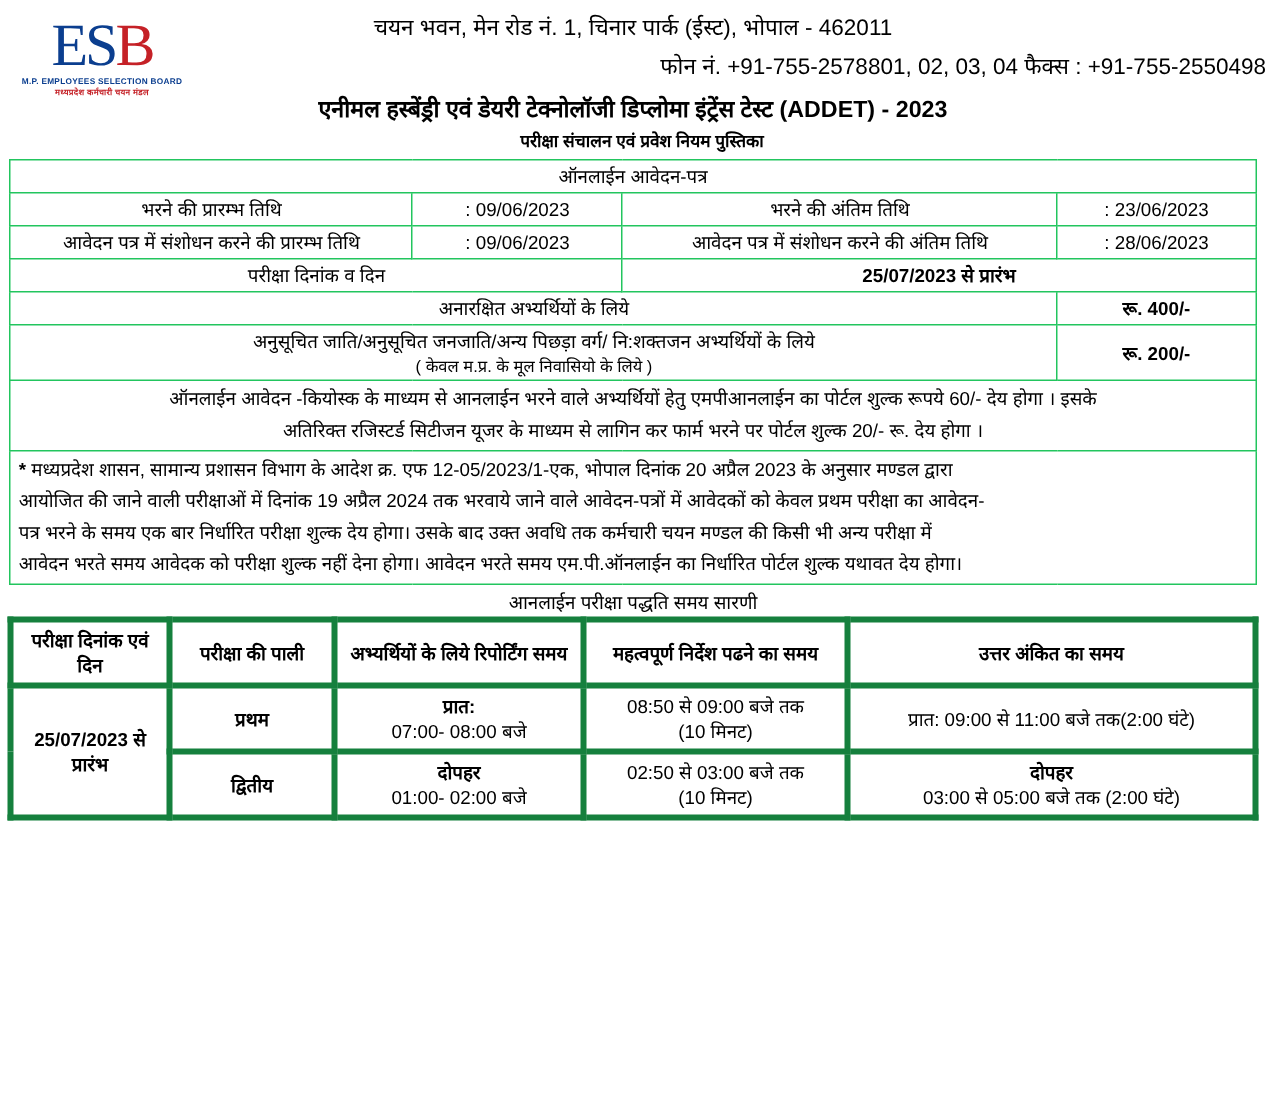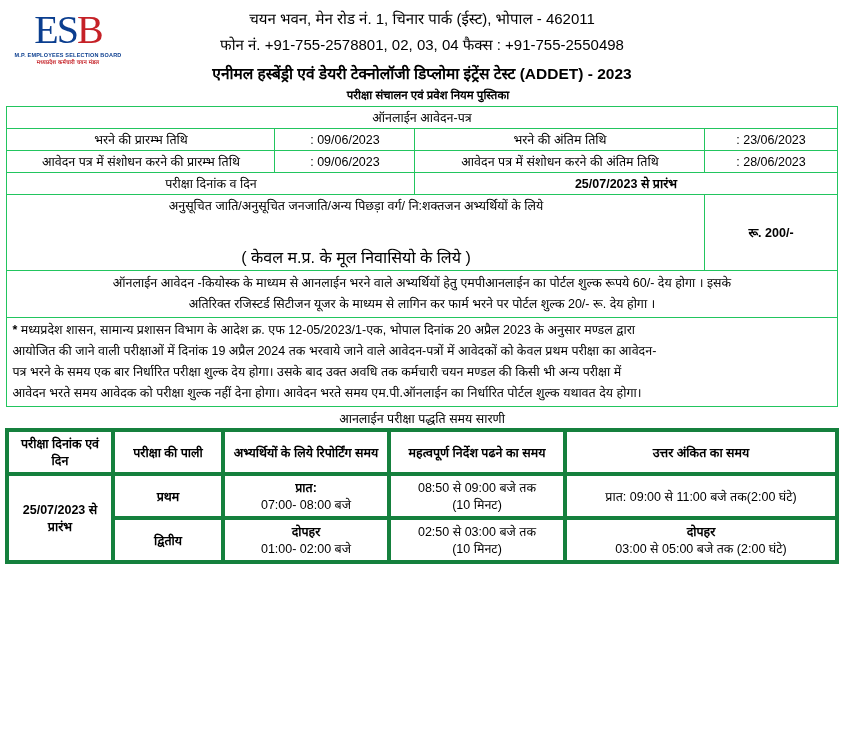--- a/index.html
+++ b/index.html
@@ -59,20 +59,21 @@
     font-weight: bold;
     line-height: 30px;
   }
   .org-addr {
     font-size: 15px;
     line-height: 26px;
   }
   .org-phone {
     font-size: 15px;
     line-height: 26px;
+    text-align: right;
   }
   .exam-title {
     font-size: 15.5px;
     font-weight: bold;
     line-height: 26px;
     margin-top: 3px;
   }
   .booklet-title {
     font-size: 11.5px;
     font-weight: bold;
@@ -102,21 +103,21 @@
     font-size: 12.5px;
     padding: 2px 0;
   }
   .fee-band {
     text-align: center;
     font-weight: bold;
     font-size: 13px;
     padding: 2px 0;
   }
   .fee-row td { padding: 4px 6px; }
-  .fee-note { font-size: 16px; margin-top: 32px; }
+  .fee-note { font-size: 11px; }
 
   .para-cell {
     font-size: 12.5px;
     line-height: 21px;
     padding: 4px 10px 5px 10px;
     text-align: justify;
   }
   .para-cell .ctr-line { text-align: center; }
   .star { font-weight: bold; }
 
@@ -184,20 +185,24 @@
         <td class="lft">आवेदन पत्र में संशोधन करने की अंतिम तिथि</td>
         <td class="lft">:  28/06/2023</td>
       </tr>
 
       <tr>
         <td colspan="2" class="lft">परीक्षा दिनांक व दिन</td>
         <td colspan="2" class="ctr bold">25/07/2023 से प्रारंभ</td>
       </tr>
 
 
+      <tr class="fee-row">
+        <td colspan="3" class="ctr">अनारक्षित अभ्यर्थियों के लिये</td>
+        <td class="ctr bold">रू. 400/-</td>
+      </tr>
 
       <tr class="fee-row">
         <td colspan="3" class="ctr">
           <div>अनुसूचित जाति/अनुसूचित जनजाति/अन्य पिछड़ा वर्ग/ नि:शक्तजन अभ्यर्थियों के लिये</div>
           <div class="fee-note">( केवल म.प्र. के मूल निवासियो के लिये )</div>
         </td>
         <td class="ctr bold">रू. 200/-</td>
       </tr>
 
       <tr>

